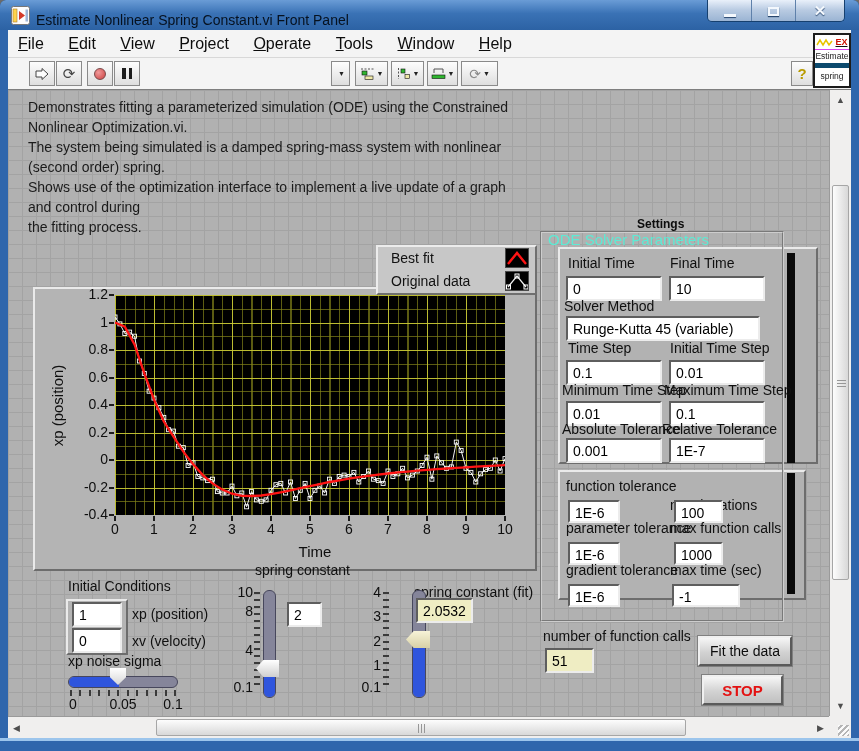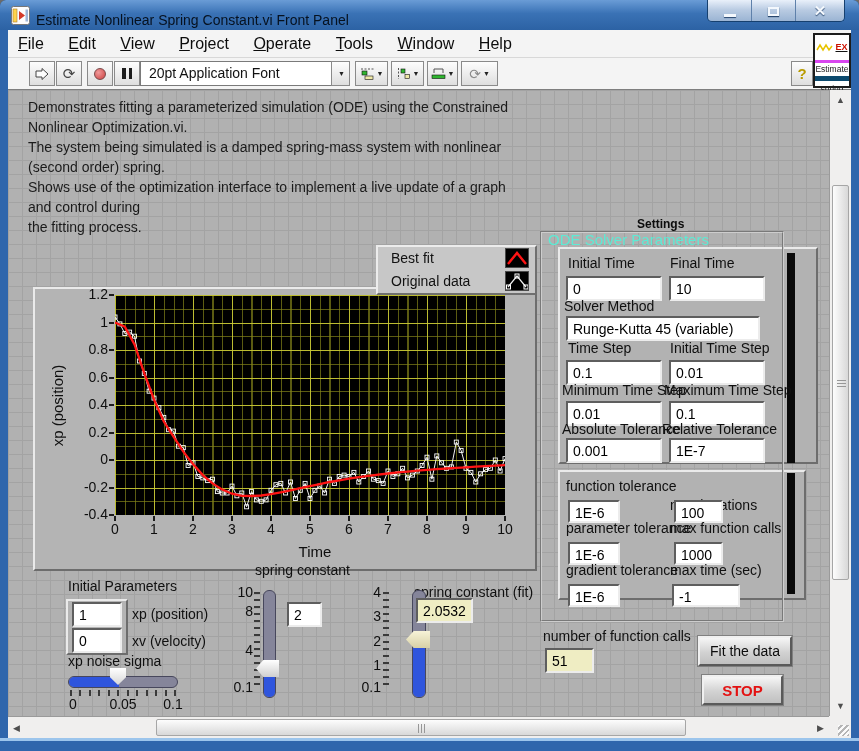--- a/index.html
+++ b/index.html
@@ -28,21 +28,21 @@
   .tbtn{position:absolute;top:3px;height:25px;border:1px solid #8a8a8a;
     background:linear-gradient(#fdfdfd,#dedede);display:flex;align-items:center;justify-content:center;cursor:pointer;}
   .fontbox{position:absolute;top:3px;left:132px;width:192px;height:25px;background:#fff;
     border:1px solid #7a7a7a;font-size:14px;line-height:23px;padding-left:8px;white-space:nowrap;overflow:hidden;}
   .dd{font-size:7px;color:#222;margin-left:2px;}
   .pausebar{display:inline-block;width:3.5px;height:11px;background:#1d1d1d;margin:0 1.5px;}
   .abort-circle{width:12px;height:12px;border-radius:50%;border:1px solid #7a4a4a;
     background:radial-gradient(circle at 35% 35%,#f09a9a,#cc4040);}
   .vi-icon{position:absolute;left:813px;top:33px;width:38px;height:55px;background:#fff;
     border:2px solid #1c1c1c;font-size:8.5px;text-align:center;line-height:1;cursor:pointer;}
-  .vi-row1{height:28px;border-bottom:3px solid #d946ef;display:flex;align-items:center;justify-content:center;text-decoration:underline;}
+  .vi-row1{height:15px;border-bottom:1px solid #d946ef;display:flex;align-items:center;justify-content:center;text-decoration:underline;}
   .vi-ex{color:#cc1100;font-weight:bold;font-size:9px;}
   .vi-row{height:18px;border-bottom:5px solid #0c4a6e;display:flex;align-items:center;justify-content:center;color:#222;}
   .vi-row:last-child{border-bottom:none;height:16px;}
   
   .panel{position:absolute;left:8px;top:90px;width:821px;height:626px;background-color:#b1b1b1;
     background-image:linear-gradient(#a3a3a3 1px,transparent 1px),linear-gradient(90deg,#a3a3a3 1px,transparent 1px);
     background-size:14px 14px;}
   .desc{position:absolute;left:28px;top:97px;width:565px;font-size:14px;line-height:20px;
     color:#1b1b1b;white-space:pre-line;}
   .lbl{position:absolute;font-size:14px;color:#101010;white-space:nowrap;}
@@ -146,21 +146,20 @@
     </div>
     <div class="tbtn" style="left:48px;width:26px;font-size:15px;color:#444;">
       <span>⟳</span>
     </div>
     <div class="tbtn" style="left:79px;width:26px;">
       <span class="abort-circle"></span>
     </div>
     <div class="tbtn" style="left:106px;width:26px;">
       <span><span class="pausebar"></span><span class="pausebar"></span></span>
     </div>
-    <div class="fontbox">20pt Application Font</div>
     <div class="tbtn" style="left:323px;width:19px;">
       <span class="dd">▼</span>
     </div>
     <div class="tbtn" style="left:347px;width:33px;">
       <svg width="15" height="13">
         <line x1="1" y1="2" x2="14" y2="2" stroke="#555" stroke-dasharray="2 1.5"></line>
         <rect x="2" y="4" width="5" height="4" fill="#2fb52f" stroke="#111" stroke-width="0.6"></rect>
         <rect x="5" y="9" width="8" height="3.5" fill="#efe9a8" stroke="#111" stroke-width="0.6"></rect>
       </svg>
         <span class="dd">▼</span>
@@ -363,21 +362,21 @@
   <div class="lbl" style="left:566px;top:520px;">parameter tolerance</div>
   <div class="lbl" style="left:670px;top:520px;">max function calls</div>
   <div class="fld" style="left:568px;top:542px;width:52px;height:23px;">1E-6</div>
   <div class="fld" style="left:674px;top:542px;width:49px;height:23px;">1000</div>
 
   <div class="lbl" style="left:566px;top:562px;">gradient tolerance</div>
   <div class="lbl" style="left:670px;top:562px;">max time (sec)</div>
   <div class="fld" style="left:568px;top:584px;width:52px;height:23px;">1E-6</div>
   <div class="fld" style="left:672px;top:584px;width:68px;height:23px;">-1</div>
 
-  <div class="lbl" style="left:68px;top:578px;">Initial Parameters</div>
+  <div class="lbl" style="left:68px;top:578px;">Initial Conditions</div>
   <div class="g3d" style="left:66px;top:599px;width:62px;height:56px;"></div>
   <div class="fld" style="left:72px;top:602px;width:50px;height:25px;">1</div>
   <div class="fld" style="left:72px;top:628px;width:50px;height:25px;">0</div>
   <div class="lbl" style="left:132px;top:606px;">xp (position)</div>
   <div class="lbl" style="left:132px;top:633px;">xv (velocity)</div>
 
   <div class="lbl" style="left:68px;top:653px;">xp noise sigma</div>
   <div class="htrack" style="left:68px;top:676px;width:110px;">
     <div class="hfill" style="width:50px;"></div>
   </div>

